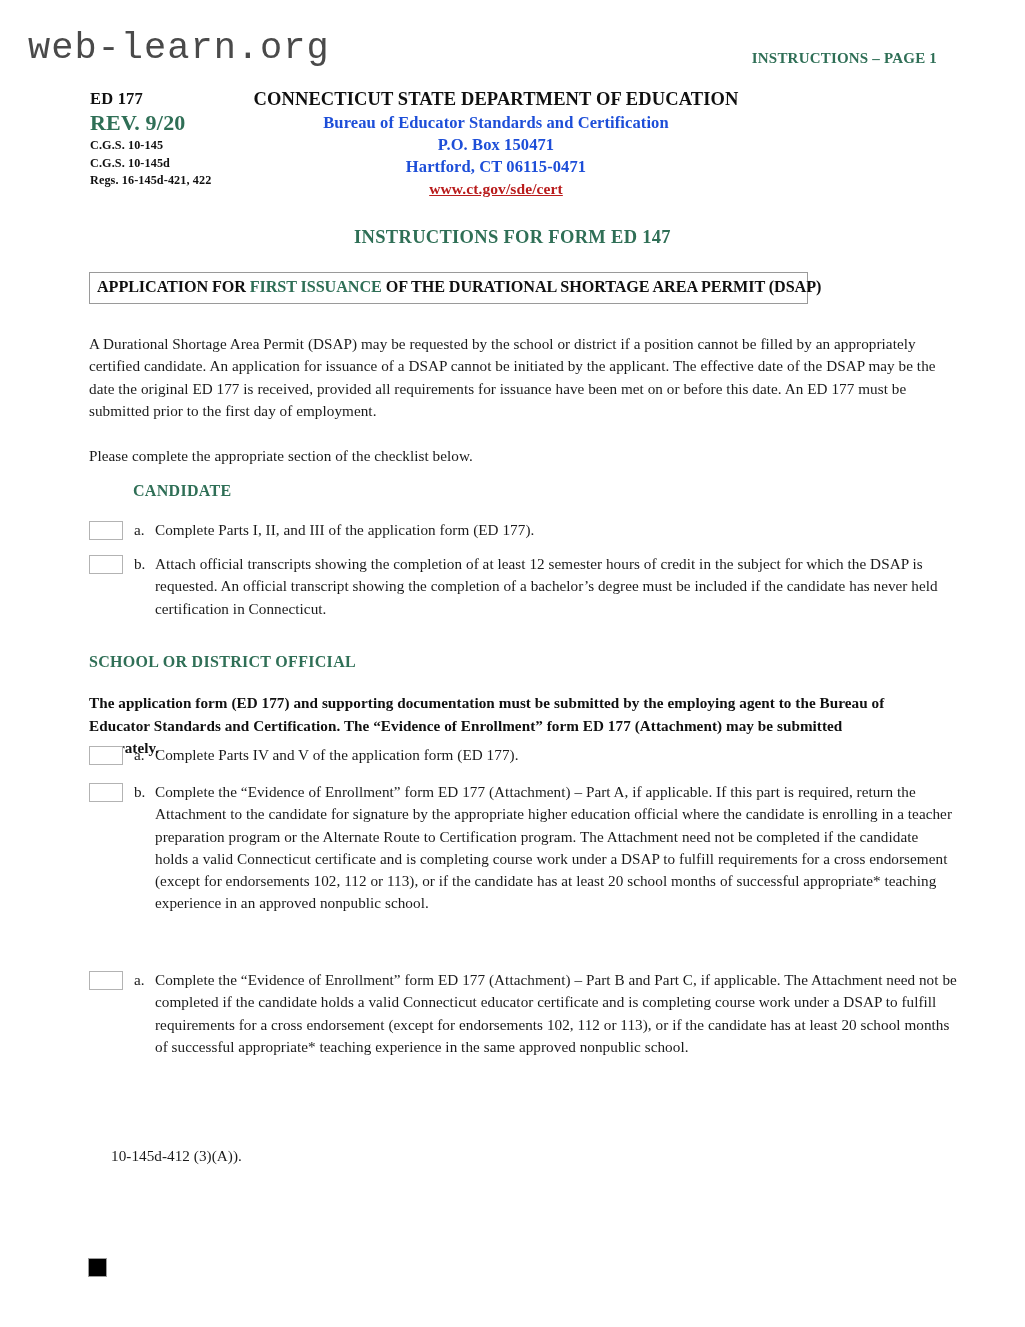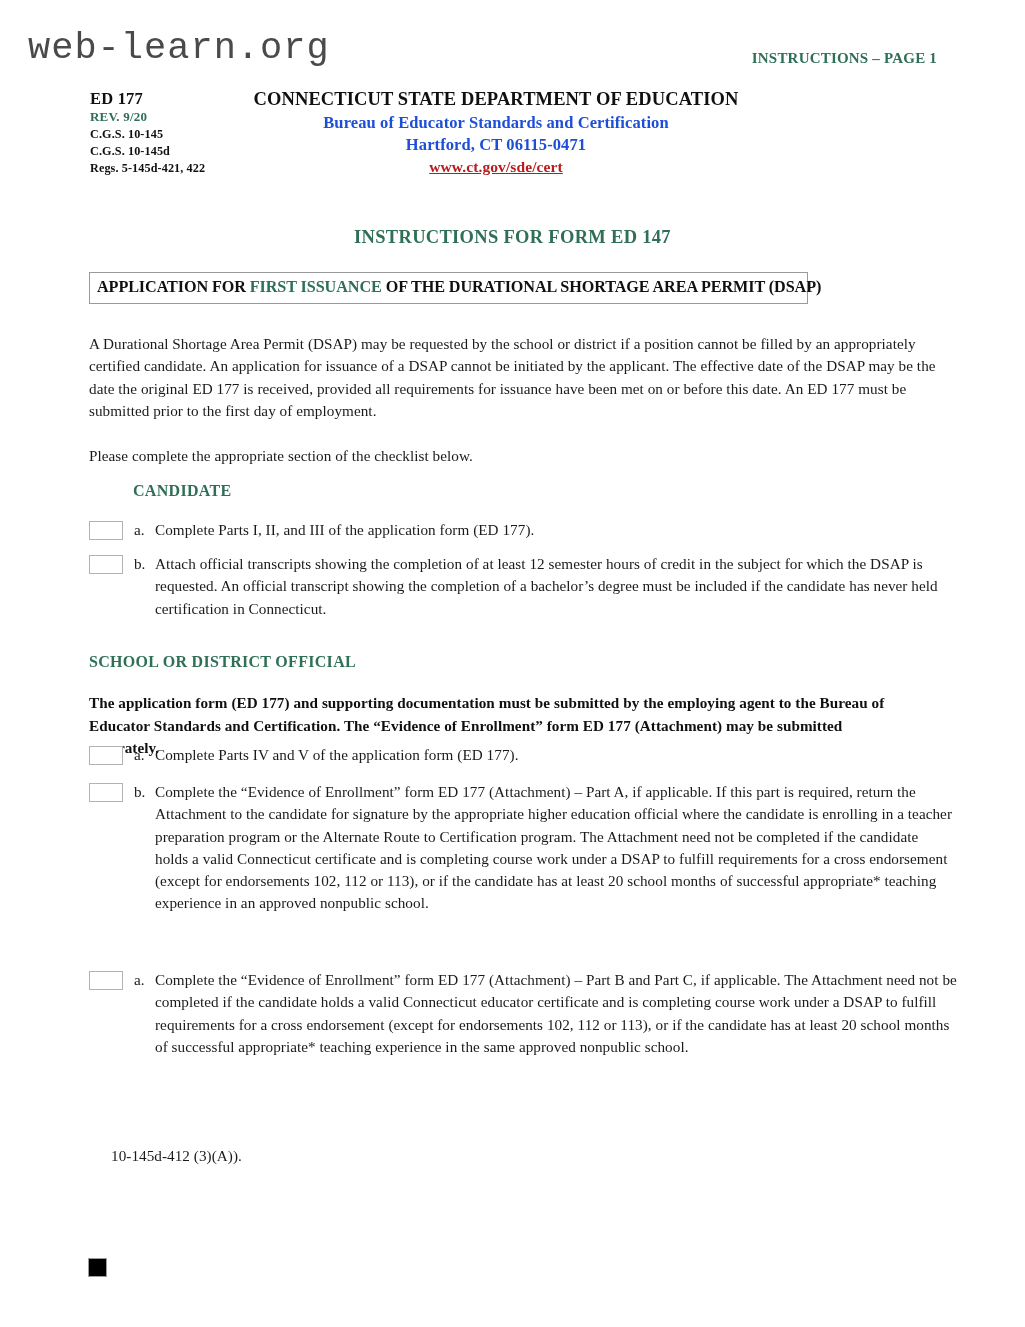--- a/index.html
+++ b/index.html
@@ -61,21 +61,21 @@
   }
   .form-id .ed {
     font-weight: bold;
     font-size: 16.5px;
     color: #101010;
     letter-spacing: 0.2px;
     line-height: 1.28;
   }
   .form-id .rev {
     font-weight: bold;
-    font-size: 13px;
+    font-size: 22px;
     color: #2f6f56;
     letter-spacing: 0.2px;
     line-height: 1.28;
   }
   .form-id .cgs {
     font-weight: bold;
     font-size: 12.2px;
     color: #101010;
     line-height: 1.42;
     letter-spacing: 0.1px;
@@ -261,30 +261,31 @@
 
   <div class="watermark">web-learn.org</div>
 
   <div class="page-marker">INSTRUCTIONS – PAGE 1</div>
 
   <div class="header">
 
     <div class="agency">
       <div class="line1">CONNECTICUT STATE DEPARTMENT OF EDUCATION</div>
       <div class="line2">Bureau of Educator Standards and Certification</div>
+      <div class="line3">P.O. Box 150471</div>
       <div class="line4">Hartford, CT 06115-0471</div>
       <div class="web">www.ct.gov/sde/cert</div>
     </div>
 
     <div class="form-id">
       <div class="ed">ED 177</div>
       <div class="rev">REV. 9/20</div>
       <div class="cgs">C.G.S. 10-145</div>
       <div class="cgs">C.G.S. 10-145d</div>
-      <div class="cgs">Regs. 5-145d-421, 422</div>
+      <div class="cgs">Regs. 16-145d-421, 422</div>
     </div>
 
   </div>
 
   <div class="main-title">INSTRUCTIONS FOR FORM ED 147</div>
 
   <div class="app-box">
     <span class="txt"><span>APPLICATION FOR </span><span class="hl">FIRST ISSUANCE</span><span> OF THE DURATIONAL SHORTAGE AREA PERMIT (DSAP)</span></span>
   </div>
 

